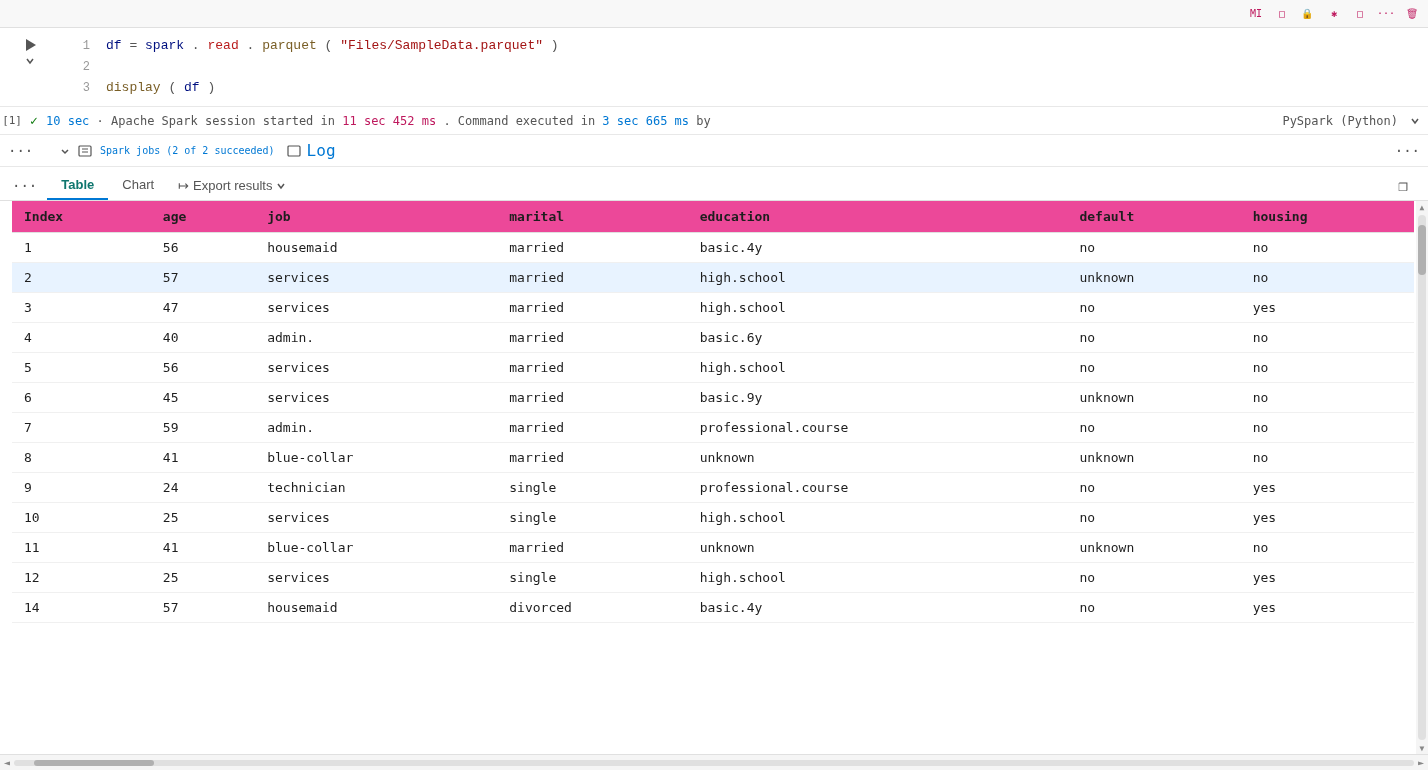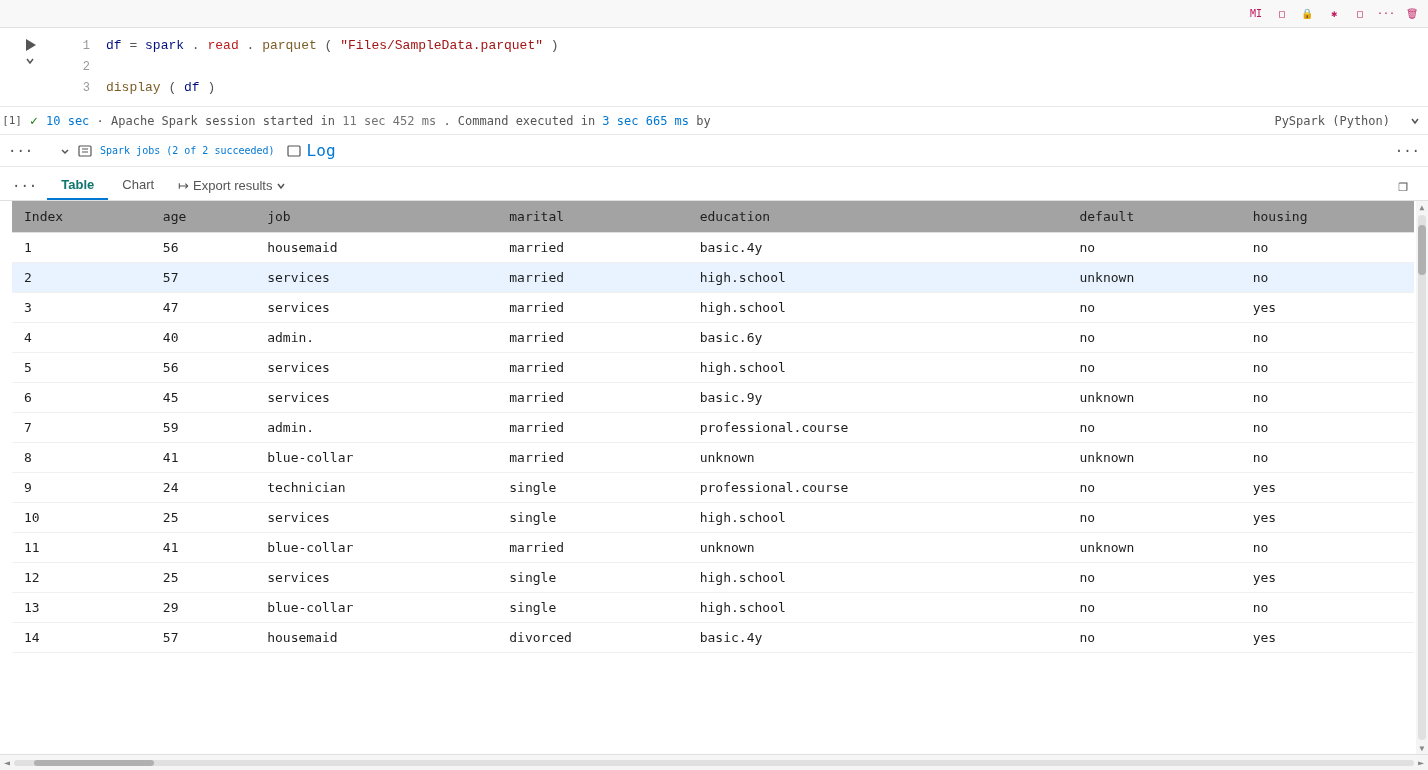--- a/index.html
+++ b/index.html
@@ -150,26 +150,26 @@
 
     table {
       width: 100%;
       border-collapse: collapse;
       font-size: 13px;
     }
 
     thead th {
       text-align: left;
       padding: 8px 12px;
-      font-weight: 400;
+      font-weight: 700;
       color: #1e1e1e;
       border-bottom: 1px solid #e0e0e0;
       position: sticky;
       top: 0;
-      background: #a3a3a3;
+      background: #ec4899;
       white-space: nowrap;
     }
 
     tbody tr {
       border-bottom: 1px solid #f0f0f0;
     }
 
     tbody tr.highlighted {
       background: #e8f3ff;
     }
@@ -239,26 +239,26 @@
       </div>
     </div>
   </div>
 
   <div style="display:flex; align-items:center; padding: 4px 0 4px 0; border-bottom: 1px solid #e8e8e8; background:#fff; font-size:12px; color:#555; position:relative; min-height: 28px;">
     <span style="width:30px; text-align:right; color:#555; font-size:11px; padding-right:8px; flex-shrink:0;">[1]</span>
     <span style="width:10px; color:#107c10; margin-right:6px; font-size:13px;">✓</span>
     <span style="color:#555;">
       <span style="color:#0078d4">10 sec</span>
       <span> · Apache Spark session started in </span>
-      <span style="color:#737373">11 sec 452 ms</span>
+      <span style="color:#be185d">11 sec 452 ms</span>
       <span>. Command executed in </span>
       <span style="color:#0078d4">3 sec 665 ms</span>
       <span> by</span>
     </span>
-    <span style="margin-left:auto; margin-right:8px; color:#555; font-size:12px; display:flex; align-items:center; gap:20px;">
+    <span style="margin-left:auto; margin-right:8px; color:#555; font-size:12px; display:flex; align-items:center; gap:12px;">
       <span>PySpark (Python)</span>
       <svg width="10" height="10" viewBox="0 0 10 10">
           <path d="M2,3 L5,7 L8,3" stroke="#555" fill="none" stroke-width="1.5"></path>
         </svg>
     </span>
   </div>
 
   <div style="display:flex; align-items:center; padding: 6px 8px 6px 60px; background:#fff; border-bottom:1px solid #e8e8e8; font-size:12px; color:#555; gap:6px; position:relative;">
     <span style="position:absolute; left:8px; color:#555; font-size:14px; cursor:pointer;">···</span>
     <svg width="10" height="10" viewBox="0 0 10 10" style="margin-right:2px;">
@@ -419,29 +419,20 @@
               <tr>
                 <td>12</td>
                 <td>25</td>
                 <td>services</td>
                 <td>single</td>
                 <td>high.school</td>
                 <td>no</td>
                 <td>yes</td>
               </tr>
               <tr>
-                <td>13</td>
-                <td>29</td>
-                <td>blue-collar</td>
-                <td>single</td>
-                <td>high.school</td>
-                <td>no</td>
-                <td>no</td>
-              </tr>
-              <tr>
                 <td>14</td>
                 <td>57</td>
                 <td>housemaid</td>
                 <td>divorced</td>
                 <td>basic.4y</td>
                 <td>no</td>
                 <td>yes</td>
               </tr>
             </tbody>
         </table>

